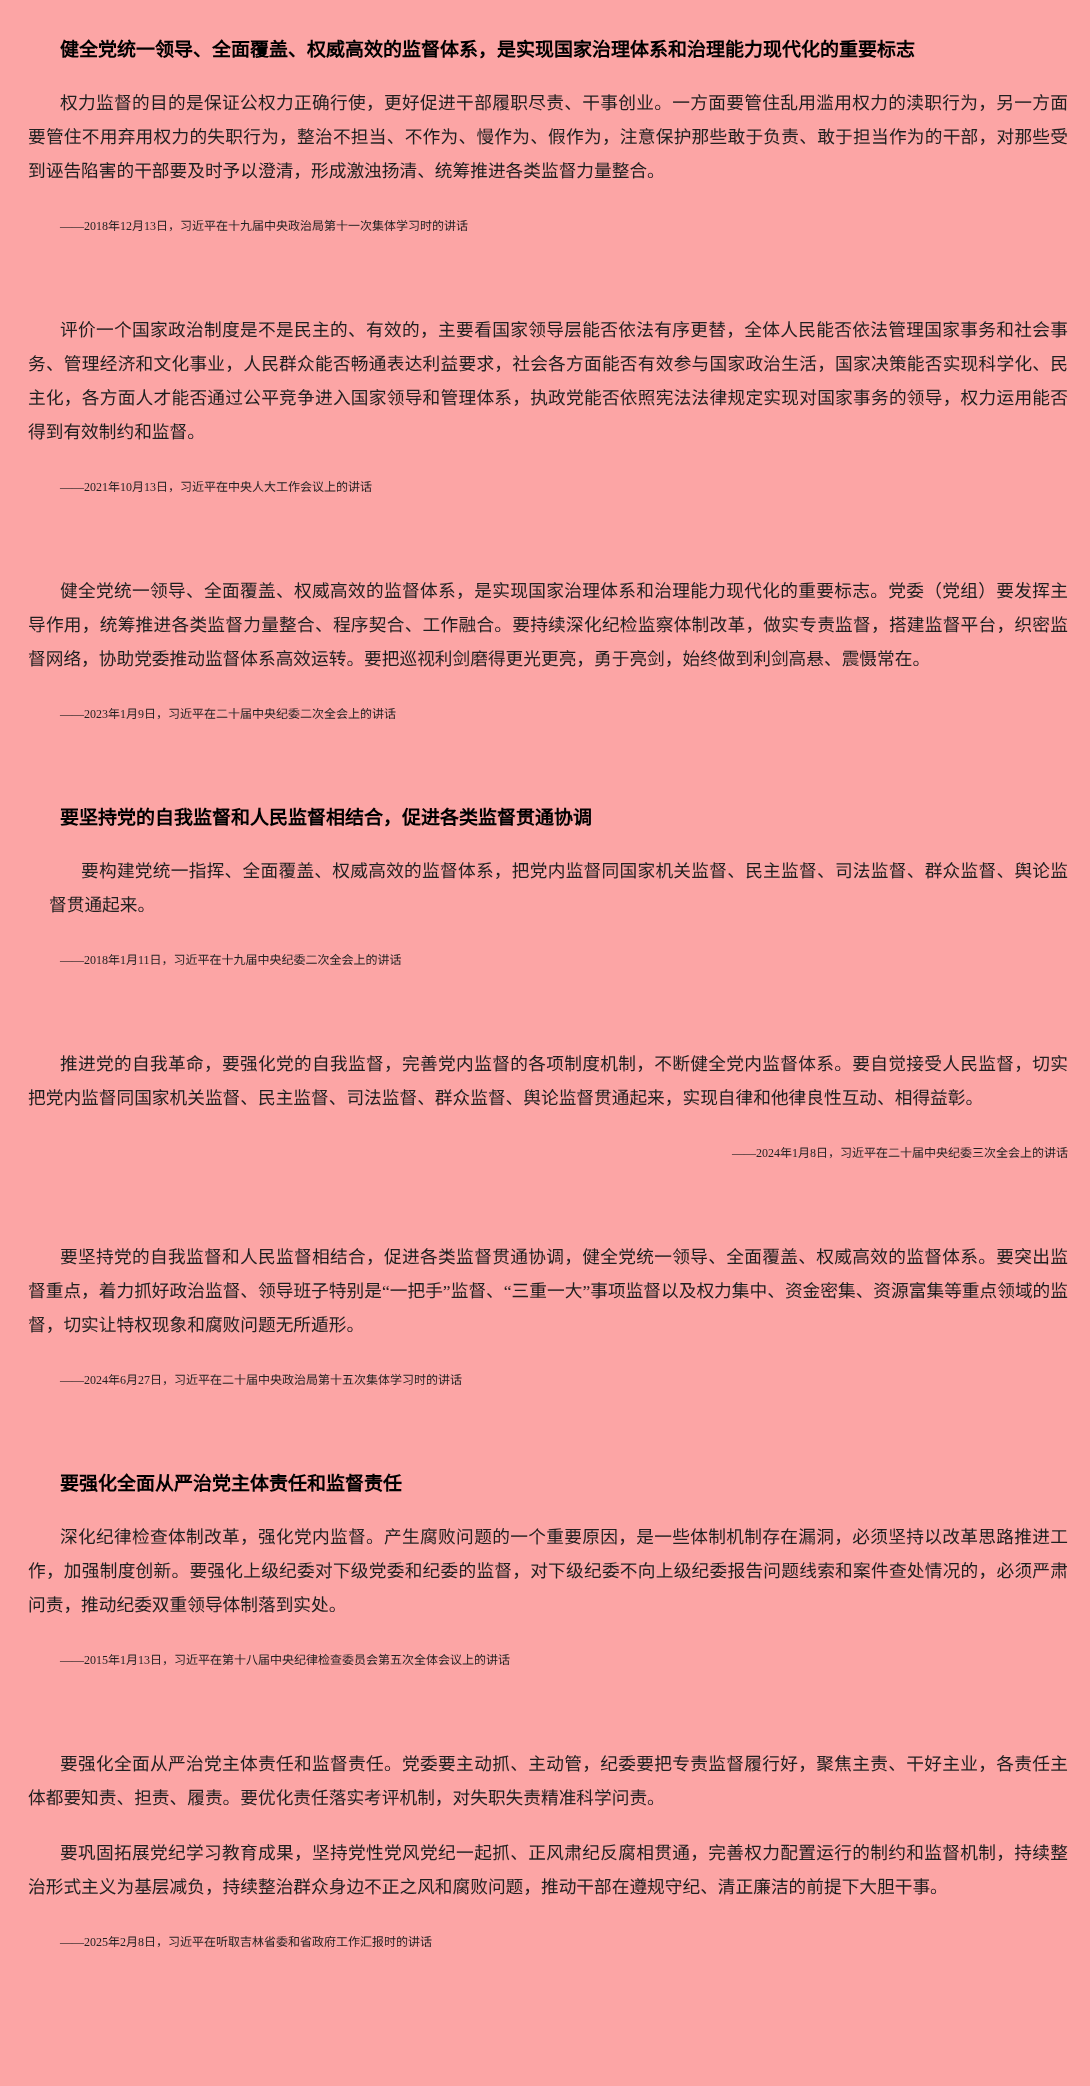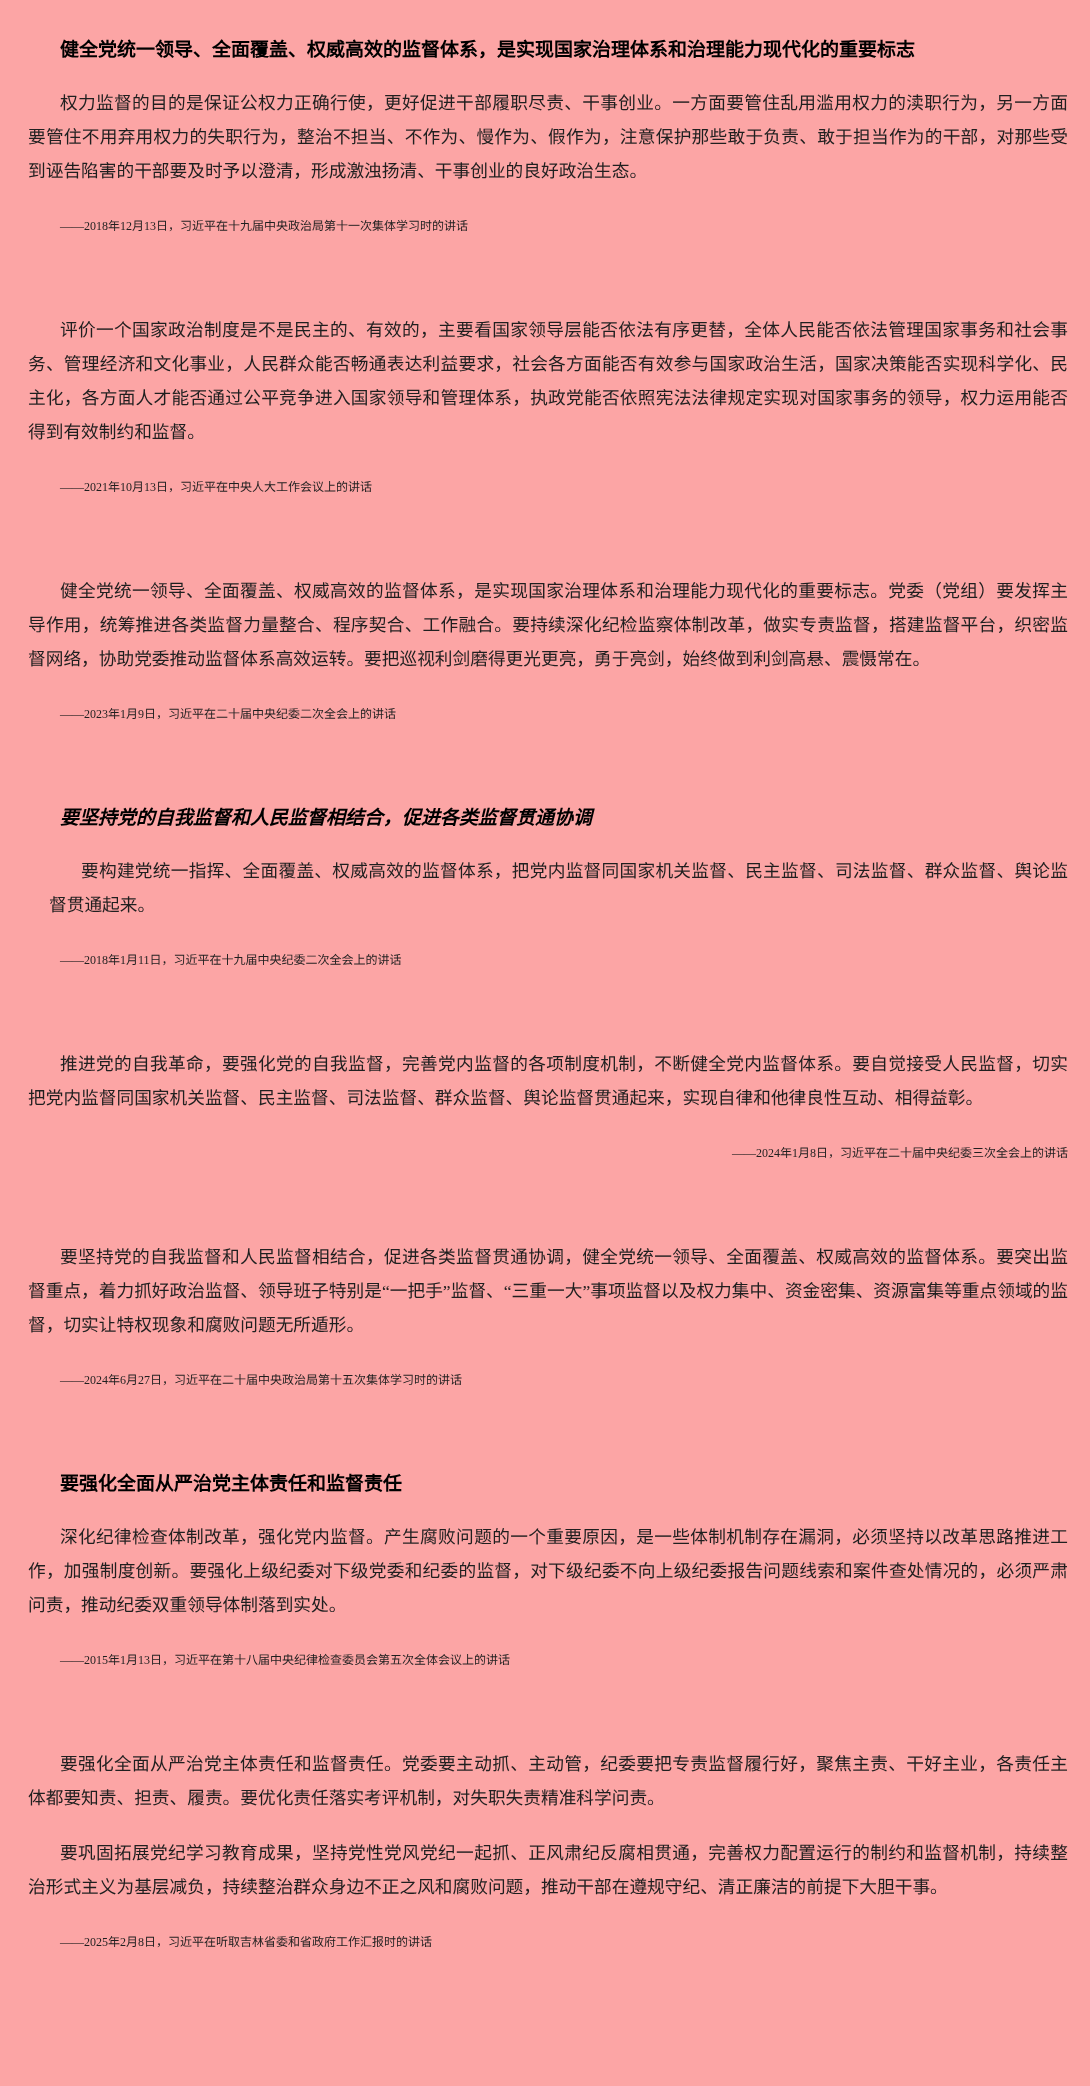--- a/index.html
+++ b/index.html
@@ -50,27 +50,27 @@
   .article > :last-child {
     margin-bottom: 0;
   }
 </style>
 </head>
 <body style="background: rgb(255, 255, 255);">
 
 <div class="page">
   <article class="article" id="article-body">
       <h2 class="section-heading" style="color: rgb(0, 0, 0);">健全党统一领导、全面覆盖、权威高效的监督体系，是实现国家治理体系和治理能力现代化的重要标志</h2>
-      <p class="quote-paragraph" style="color: rgb(31, 31, 31);">权力监督的目的是保证公权力正确行使，更好促进干部履职尽责、干事创业。一方面要管住乱用滥用权力的渎职行为，另一方面要管住不用弃用权力的失职行为，整治不担当、不作为、慢作为、假作为，注意保护那些敢于负责、敢于担当作为的干部，对那些受到诬告陷害的干部要及时予以澄清，形成激浊扬清、干事创业的良好政治生态。</p>
+      <p class="quote-paragraph" style="color: rgb(31, 31, 31);">权力监督的目的是保证公权力正确行使，更好促进干部履职尽责、干事创业。一方面要管住乱用滥用权力的渎职行为，另一方面要管住不用弃用权力的失职行为，整治不担当、不作为、慢作为、假作为，注意保护那些敢于负责、敢于担当作为的干部，对那些受到诬告陷害的干部要及时予以澄清，形成激浊扬清、统筹推进各类监督力量整合。</p>
       <p class="quote-source" style="color: rgb(31, 31, 31);">——2018年12月13日，习近平在十九届中央政治局第十一次集体学习时的讲话</p>
       <p class="quote-paragraph" style="color: rgb(31, 31, 31);">评价一个国家政治制度是不是民主的、有效的，主要看国家领导层能否依法有序更替，全体人民能否依法管理国家事务和社会事务、管理经济和文化事业，人民群众能否畅通表达利益要求，社会各方面能否有效参与国家政治生活，国家决策能否实现科学化、民主化，各方面人才能否通过公平竞争进入国家领导和管理体系，执政党能否依照宪法法律规定实现对国家事务的领导，权力运用能否得到有效制约和监督。</p>
       <p class="quote-source" style="color: rgb(31, 31, 31);">——2021年10月13日，习近平在中央人大工作会议上的讲话</p>
       <p class="quote-paragraph" style="color: rgb(31, 31, 31);">健全党统一领导、全面覆盖、权威高效的监督体系，是实现国家治理体系和治理能力现代化的重要标志。党委（党组）要发挥主导作用，统筹推进各类监督力量整合、程序契合、工作融合。要持续深化纪检监察体制改革，做实专责监督，搭建监督平台，织密监督网络，协助党委推动监督体系高效运转。要把巡视利剑磨得更光更亮，勇于亮剑，始终做到利剑高悬、震慑常在。</p>
       <p class="quote-source" style="color: rgb(31, 31, 31);">——2023年1月9日，习近平在二十届中央纪委二次全会上的讲话</p>
-      <h2 class="section-heading" style="color: rgb(0, 0, 0); font-style: italic;">要坚持党的自我监督和人民监督相结合，促进各类监督贯通协调</h2>
+      <h2 class="section-heading" style="color: rgb(0, 0, 0);">要坚持党的自我监督和人民监督相结合，促进各类监督贯通协调</h2>
       <p class="quote-paragraph" style="color: rgb(31, 31, 31); margin-left: 21px;">要构建党统一指挥、全面覆盖、权威高效的监督体系，把党内监督同国家机关监督、民主监督、司法监督、群众监督、舆论监督贯通起来。</p>
       <p class="quote-source" style="color: rgb(31, 31, 31);">——2018年1月11日，习近平在十九届中央纪委二次全会上的讲话</p>
       <p class="quote-paragraph" style="color: rgb(31, 31, 31);">推进党的自我革命，要强化党的自我监督，完善党内监督的各项制度机制，不断健全党内监督体系。要自觉接受人民监督，切实把党内监督同国家机关监督、民主监督、司法监督、群众监督、舆论监督贯通起来，实现自律和他律良性互动、相得益彰。</p>
       <p class="quote-source" style="color: rgb(31, 31, 31); text-align: right;">——2024年1月8日，习近平在二十届中央纪委三次全会上的讲话</p>
       <p class="quote-paragraph" style="color: rgb(31, 31, 31);">要坚持党的自我监督和人民监督相结合，促进各类监督贯通协调，健全党统一领导、全面覆盖、权威高效的监督体系。要突出监督重点，着力抓好政治监督、领导班子特别是“一把手”监督、“三重一大”事项监督以及权力集中、资金密集、资源富集等重点领域的监督，切实让特权现象和腐败问题无所遁形。</p>
       <p class="quote-source" style="color: rgb(31, 31, 31);">——2024年6月27日，习近平在二十届中央政治局第十五次集体学习时的讲话</p>
       <h2 class="section-heading" style="color: rgb(0, 0, 0); margin-top: 24px;">要强化全面从严治党主体责任和监督责任</h2>
       <p class="quote-paragraph" style="color: rgb(31, 31, 31);">深化纪律检查体制改革，强化党内监督。产生腐败问题的一个重要原因，是一些体制机制存在漏洞，必须坚持以改革思路推进工作，加强制度创新。要强化上级纪委对下级党委和纪委的监督，对下级纪委不向上级纪委报告问题线索和案件查处情况的，必须严肃问责，推动纪委双重领导体制落到实处。</p>
       <p class="quote-source" style="color: rgb(31, 31, 31);">——2015年1月13日，习近平在第十八届中央纪律检查委员会第五次全体会议上的讲话</p>
       <p class="quote-paragraph" style="color: rgb(31, 31, 31);">要强化全面从严治党主体责任和监督责任。党委要主动抓、主动管，纪委要把专责监督履行好，聚焦主责、干好主业，各责任主体都要知责、担责、履责。要优化责任落实考评机制，对失职失责精准科学问责。</p>

